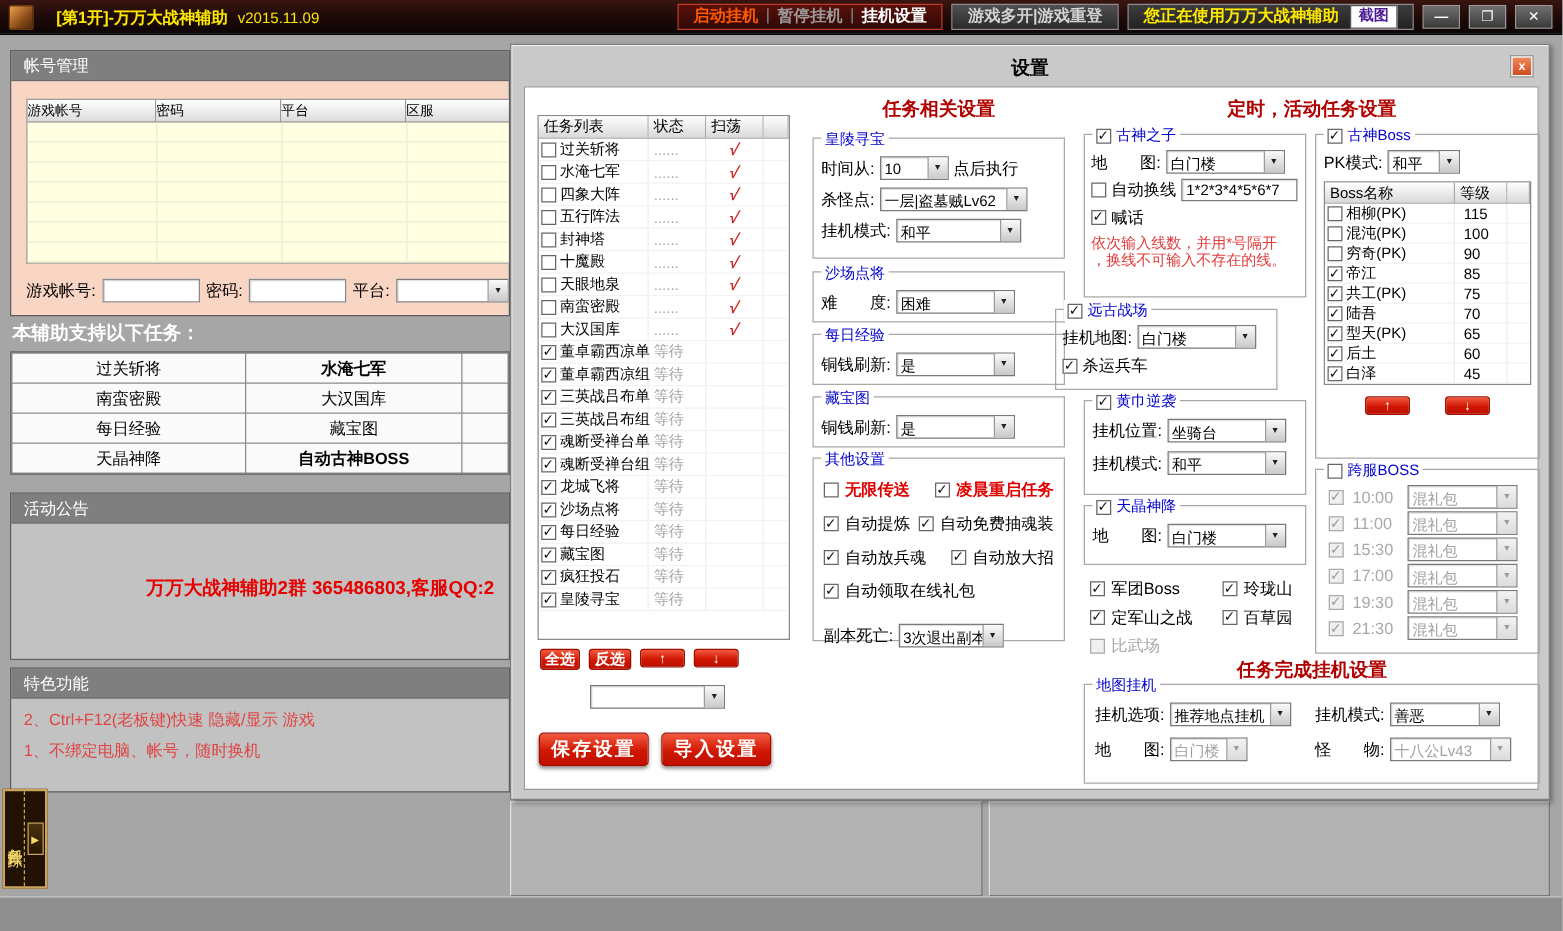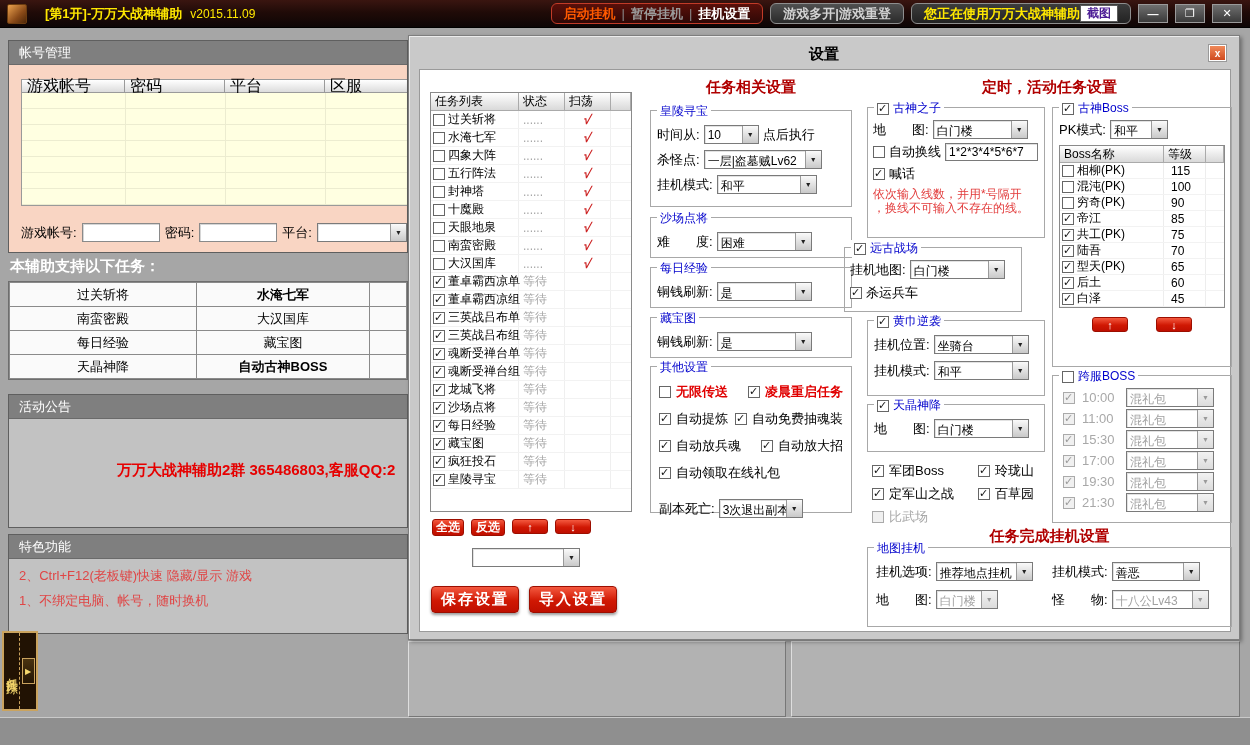--- a/index.html
+++ b/index.html
@@ -5,24 +5,24 @@
 *{margin:0;padding:0;box-sizing:border-box}
 html,body{width:1250px;height:745px}
 body{position:relative;background:#a6a6a6;font-family:"Liberation Sans","DejaVu Sans",sans-serif;font-size:12px;color:#000;overflow:hidden}
 
 
 .titlebar{position:absolute;left:0;top:0;width:1250px;height:28px;background:linear-gradient(180deg,#3a1510 0%,#200b08 45%,#0d0505 100%);display:flex;align-items:center;border-bottom:1px solid #000}
 .app-icon{width:20px;height:20px;margin-left:7px;border:1px solid #6b3c10;border-radius:2px;background:linear-gradient(135deg,#eba24e,#8a4a18 60%,#4d2708);flex:none}
 .app-title{color:#ffe800;font-size:13px;font-weight:bold;margin-left:18px;white-space:nowrap}
 .app-version{color:#ffe800;font-size:12px;font-weight:normal;margin-left:8px}
 .tb-right{margin-left:auto;display:flex;align-items:center;gap:7px;margin-right:8px}
-.pill{height:21px;border-radius:6px;display:flex;align-items:center;padding:0 12px;font-size:13px;font-weight:bold;white-space:nowrap}
+.pill{height:21px;border-radius:0;display:flex;padding:0 12px;font-size:13px;font-weight:bold;white-space:nowrap}
 .pill.red{background:linear-gradient(#5a100a,#2e0806);border:1px solid #c23b28;gap:6px}
 .pill.gray{background:linear-gradient(#505050,#2a2a2a);border:1px solid #8e8e8e;color:#d2d2d2}
-.pill.status{background:linear-gradient(#3c3c3c,#222);border:1px solid #8e8e8e;color:#ffe800;}
+.pill.status{background:linear-gradient(#3c3c3c,#222);border:1px solid #8e8e8e;color:#ffe800;gap:9px}
 .pill .sep{color:#8a8a8a;font-weight:normal}
 .t-start{color:#ff5a00}.t-pause{color:#9a9a9a}.t-setting{color:#fff}
 .shot-btn{background:#fff;color:#4c1d95;border:1px solid #5a5a5a;font-size:12px;font-weight:bold;padding:1px 6px;line-height:13px}
 .winbtn{width:30px;height:19px;background:linear-gradient(#6f6f6f,#3a3a3a);border:1px solid #9a9a9a;color:#fff;display:flex;align-items:center;justify-content:center;font-size:11px;font-weight:bold}
 
 
 .cb{width:12px;height:12px;border:1px solid #666;background:#fff;display:inline-block;position:relative;flex:none}
 .cb.on::after{content:"\2713";position:absolute;left:0;top:-2px;font-size:11px;font-weight:bold;color:#111}
 .cb.dis{border-color:#aaa;background:#f0f0f0}
 .cb.dis.on::after{color:#9a9a9a}
@@ -39,21 +39,21 @@
 .flabel{white-space:pre;font-size:13px}
 .frow{display:flex;align-items:center;gap:4px}
 
 
 .panel{position:absolute;left:8px;width:400px;border:1px solid #5f5f5f;overflow:hidden}
 .panel-head{height:24px;background:#7f7f7f;color:#fff;font-size:13px;display:flex;align-items:center;padding-left:10px;border-bottom:1px solid #6a6a6a}
 .acc-panel{top:40px;height:213px}
 .acc-body{position:relative;height:188px;background:#f9d5c3}
 .acc-table{position:absolute;left:12px;top:14px;width:420px}
 .acc-hrow{display:flex}
-.acc-hcell{height:14px;background:linear-gradient(#fff,#dcdcdc);border:1px solid #9a9a9a;border-left:none;font-size:16px;display:flex;align-items:center;padding-left:5px;flex:none}
+.acc-hcell{height:19px;background:linear-gradient(#fff,#dcdcdc);border:1px solid #9a9a9a;border-left:none;font-size:11px;display:flex;align-items:center;flex:none}
 .acc-hcell:first-child{border-left:1px solid #9a9a9a}
 .acc-rows{background:#ffffe1;border:1px solid #9a9a9a;border-top:none}
 .acc-row{display:flex;height:16px;border-bottom:1px solid #ececd0}
 .acc-cell{border-right:1px solid #ececd0;height:100%;flex:none}
 .acc-inputs{position:absolute;left:12px;top:158px;display:flex;align-items:center;gap:5px}
 .sup-title{position:absolute;left:10px;top:257px;color:#fff;font-weight:bold;font-size:15px}
 .sup-table{position:absolute;left:8px;top:281px;width:400px;background:#8a8a8a;border:1px solid #6e6e6e;padding:1px;display:flex;flex-direction:column;gap:1px}
 .sup-row{display:flex;gap:1px}
 .sup-cell{background:#fafafa;height:23px;display:flex;align-items:center;justify-content:center;font-size:13px;flex:none}
 .sup-cell:nth-child(1){width:186px}

